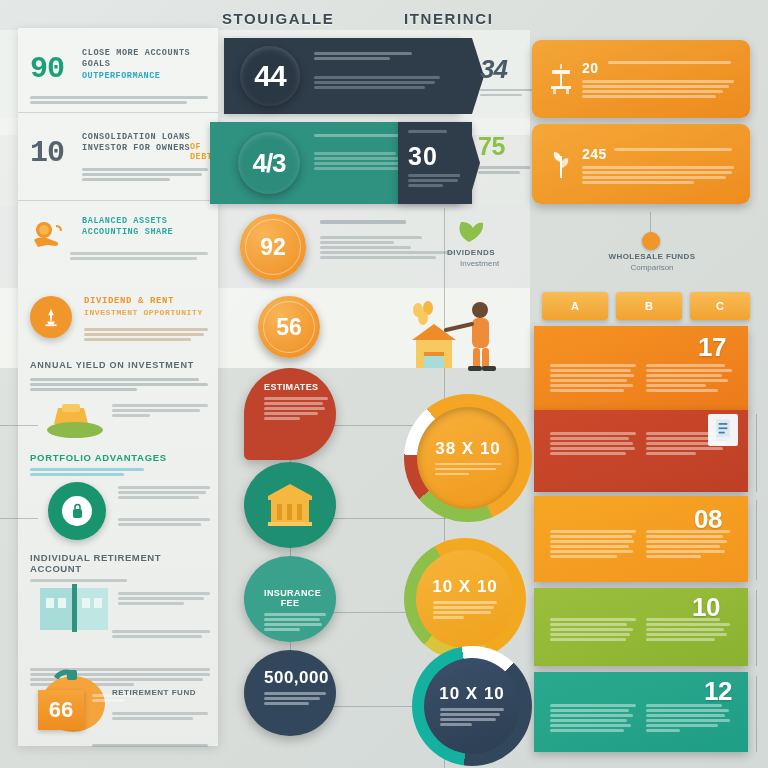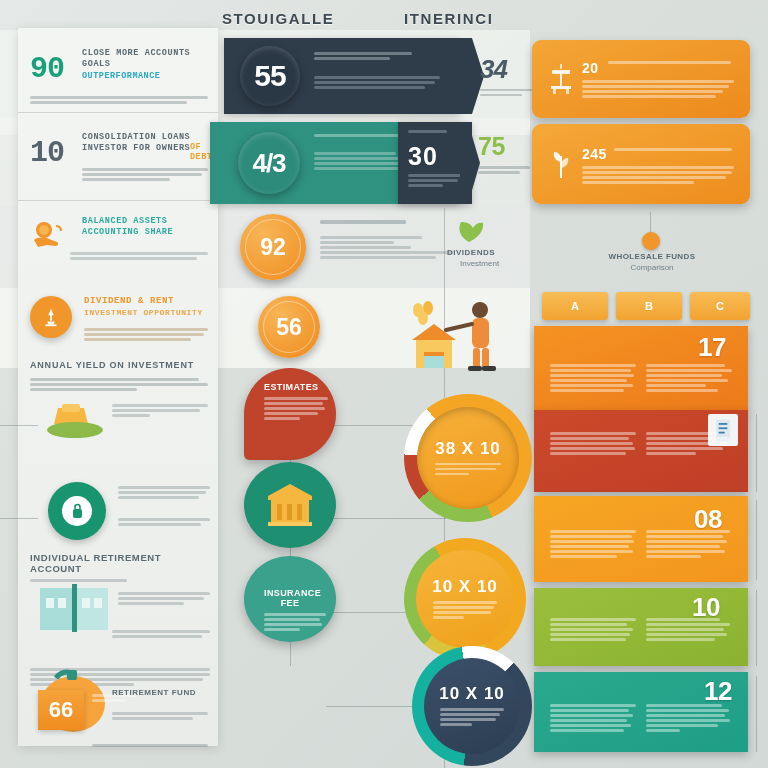--- a/index.html
+++ b/index.html
@@ -252,20 +252,27 @@
     <path d="M18 8h26l4 16H14z" fill="#f5b740"></path>
     <ellipse cx="35" cy="30" rx="28" ry="8" fill="#8cb94a"></ellipse>
     <rect x="22" y="4" width="18" height="8" rx="2" fill="#f7c960"></rect>
   </svg>
   <div class="para tight" style="left:112px; top:404px; width:96px; color:#8a969c;">
     <i style="width:100%"></i>
       <i style="width:92%"></i>
       <i style="width:40%"></i>
   </div>
 
+  <div style="position:absolute; left:30px; top:452px; width:180px;">
+    <div style="font-size:9.5px;font-weight:bold;color:#19a07a;letter-spacing:.7px;">PORTFOLIO ADVANTAGES</div>
+    <div class="para tight" style="position:relative; margin-top:5px; width:120px; color:#2aa9c4;">
+      <i style="width:95%"></i>
+        <i style="width:78%"></i>
+    </div>
+  </div>
   <div class="icon-circle" style="left:48px; top:482px; width:58px; height:58px; background:#18946f;">
     <div style="width:30px;height:30px;border-radius:50%;background:#fff;display:flex;align-items:center;justify-content:center;">
       <svg width="13" height="17" viewBox="0 0 13 17">
           <rect x="2" y="6" width="9" height="9" rx="2" fill="#18946f"></rect>
           <path d="M4 6V4a2.5 2.5 0 015 0v2" stroke="#18946f" stroke-width="1.6" fill="none"></path>
         </svg>
     </div>
   </div>
   <div class="para tight" style="left:118px; top:486px; width:92px; color:#8a969c;">
     <i style="width:100%"></i>
@@ -322,21 +329,21 @@
   <div style="position:absolute;left:112px;top:688px;width:96px;font-size:8px;font-weight:bold;color:#5a6a72;letter-spacing:.5px;">RETIREMENT FUND</div>
   <div class="para tight" style="left:112px; top:712px; width:96px; color:#8a969c;">
     <i style="width:100%"></i>
       <i style="width:84%"></i>
   </div>
   <div class="para tight" style="left:92px; top:744px; width:116px; color:#7d8a90;">
     <i style="width:100%"></i>
   </div>
 
   <div class="band" style="left:224px; top:38px; width:236px; height:76px; background:#2f3d4a;">
-    <div class="badge-circle" style="left:16px; top:8px; width:60px; height:60px; background:#2a3744;">55</div>
+    <div class="badge-circle" style="left:16px; top:8px; width:60px; height:60px; background:#2a3744;">44</div>
     <div class="para tight" style="left:90px; top:14px; width:122px; color:#c8d4da;">
       <i style="width:80%"></i>
         <i style="width:62%"></i>
     </div>
     <div class="para tight" style="left:90px; top:38px; width:126px; color:#9fb0bb;">
       <i style="width:100%"></i>
         <i style="width:96%"></i>
         <i style="width:88%"></i>
     </div>
   </div>
@@ -628,20 +635,28 @@
   <div class="node" style="left:244px; top:556px; width:92px; height:86px; border-radius:50%; background:#3aa18c;">
     <div class="node-title" style="margin-top:18px;">INSURANCE FEE</div>
     <div class="para tight" style="position:relative; color:#fff; width:62px; margin:0 auto;">
       <i style="width:100%"></i>
         <i style="width:90%"></i>
         <i style="width:94%"></i>
         <i style="width:58%"></i>
     </div>
   </div>
 
+  <div class="node" style="left:244px; top:650px; width:92px; height:86px; border-radius:50%; background:#32465c;">
+    <div class="node-num" style="margin-top:4px;">500,000</div>
+    <div class="para tight" style="position:relative; color:#fff; width:62px; margin:4px auto 0;">
+      <i style="width:100%"></i>
+        <i style="width:90%"></i>
+        <i style="width:72%"></i>
+    </div>
+  </div>
 
   <div class="donut" style="left:404px; top:394px; width:128px; height:128px;
        background: conic-gradient(from -40deg, #f5a524 0 55%, #8cc04a 55% 75%, #c0442c 75% 87%, #ffffff 87% 100%);">
     <div class="hole" style="left:13px; top:13px; width:102px; height:102px; background:linear-gradient(160deg,#f7b03a,#f09a1d); box-shadow:0 2px 8px rgba(0,0,0,.25) inset;">
       <div class="donut-num">38 X 10</div>
       <div class="para tight" style="position:relative; color:#fff; width:66px;">
         <i style="width:100%"></i>
           <i style="width:92%"></i>
           <i style="width:52%"></i>
       </div>

